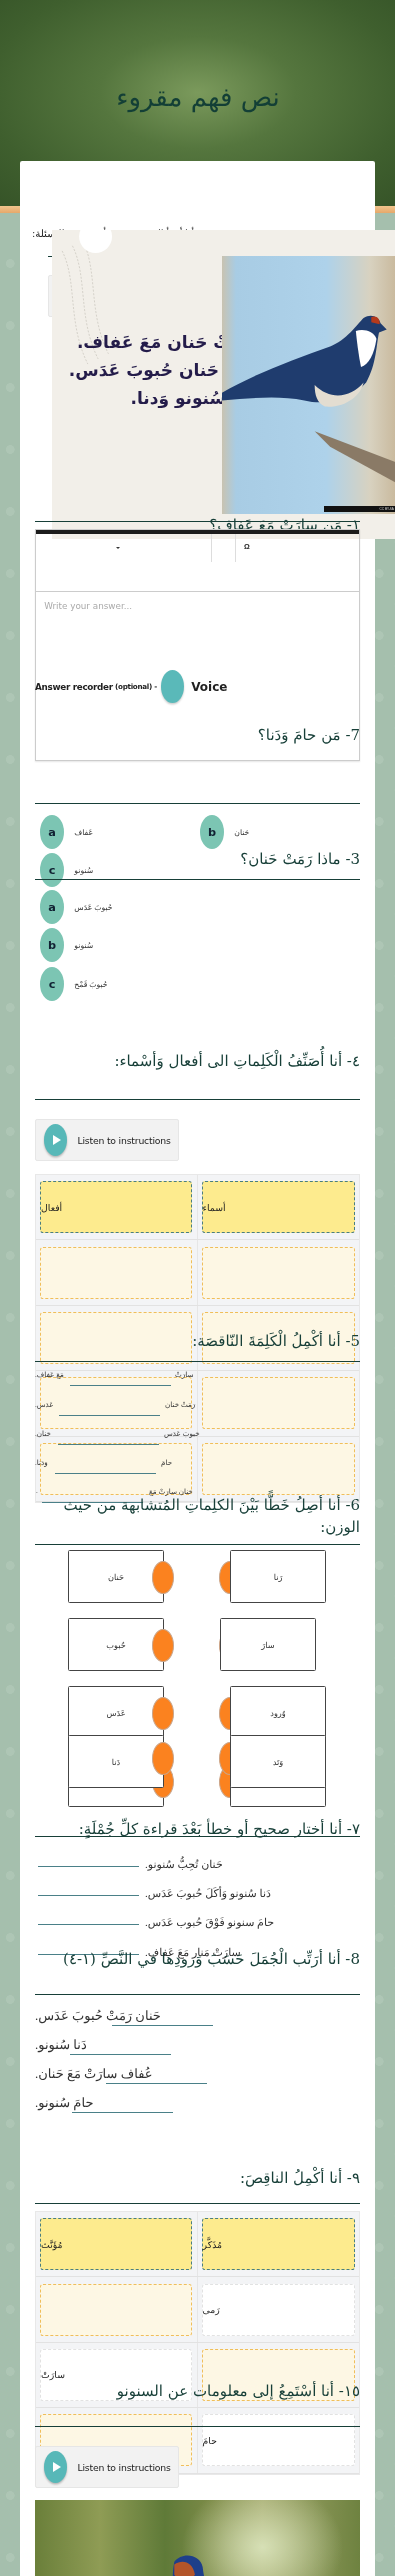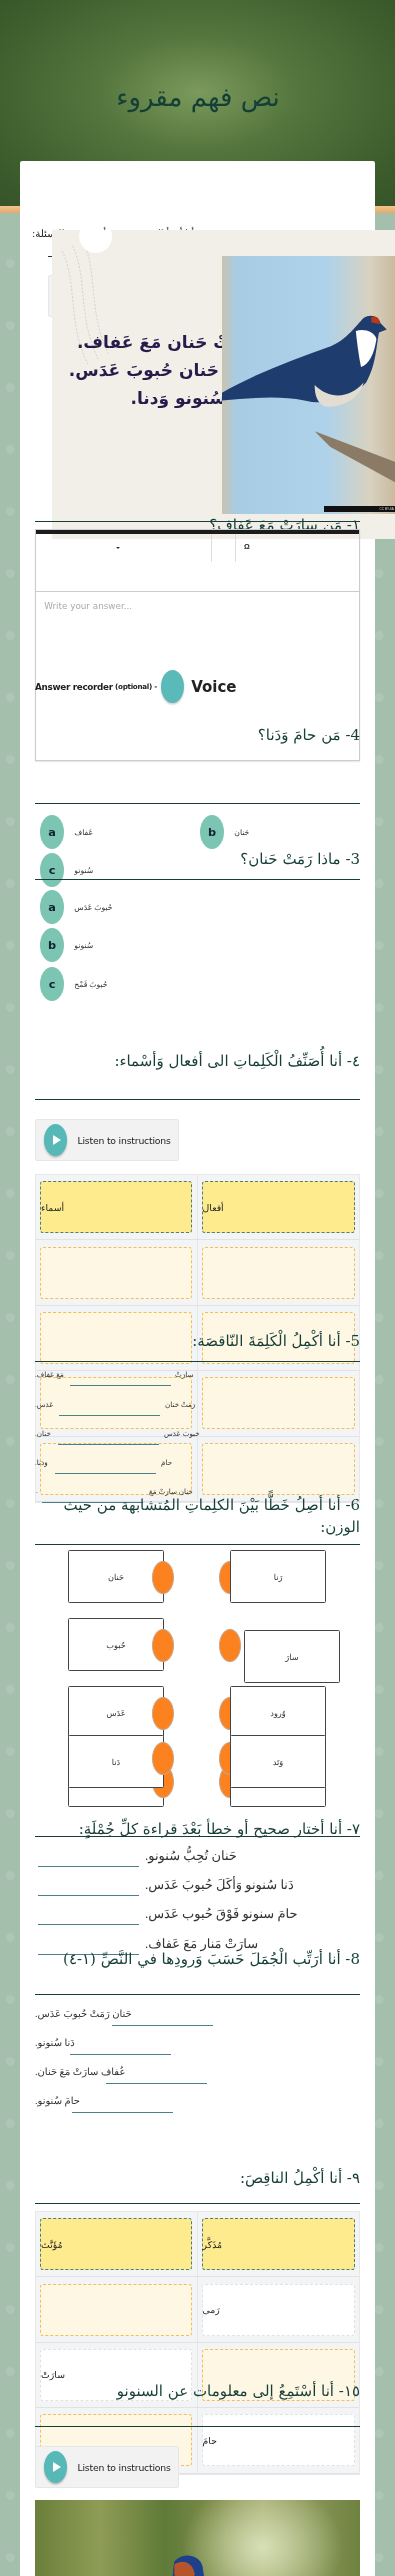--- a/index.html
+++ b/index.html
@@ -95,21 +95,21 @@
   .tb-omega { position: absolute; left: 208px; top: 8.2px; font-size: 7.2px; font-weight: bold; color: #222; }
   .editor-input {
     width: 100%; height: 165px; border: none; outline: none; resize: none;
     padding: 9.3px 8.2px; font-size: 8.8px; color: #444; font-family: "DejaVu Sans", sans-serif;
   }
   .editor-input::placeholder { color: #aaa; }
   .recorder { left: 35px; top: 670px; display: flex; align-items: center; }
   .rec-label { font-family: "DejaVu Sans", sans-serif; font-weight: bold; font-size: 8.8px; color: #222; letter-spacing: -0.3px; }
   .rec-opt { font-size: 7.2px; font-weight: bold; }
   .rec-btn { width: 23px; height: 33px; border-radius: 50%; background: #5ab9b9; margin: 0 7.2px 0 4.1px; box-shadow: 0 1.5px 2.1px rgba(0,0,0,0.2); }
-  .rec-voice { font-family: "DejaVu Sans", sans-serif; font-weight: bold; font-size: 15px; color: #222; }
+  .rec-voice { font-family: "DejaVu Sans", sans-serif; font-weight: bold; font-size: 12px; color: #222; }
   .opt-row { display: flex; align-items: center; position: absolute; }
   .opt-circle {
     width: 24px; height: 34px; border-radius: 50%; background: #7cc5b3;
     display: flex; align-items: center; justify-content: center;
     font-family: "DejaVu Sans", sans-serif; font-weight: bold; font-size: 11.3px; color: #123;
   }
   .opt-text { margin-left: 10.3px; font-family: "Liberation Serif", serif; font-size: 7.7px; color: #333; direction: rtl; }
   .sort-grid {
     position: absolute; left: 35px; width: 325px; background: #f3f4f6; border: 0.5px solid #e8e8e8;
   }
@@ -142,23 +142,23 @@
     display: flex; align-items: center; justify-content: center;
     font-family: "Liberation Serif", serif; font-size: 8.2px; color: #333; direction: rtl;
   }
   .match-dot {
     position: absolute; width: 22px; height: 33px; border-radius: 50%; background: #fb821f; border: 0.5px solid #c9a58a;
   }
   .tf-row { position: absolute; left: 37px; height: 27px; width: 196px; }
   .tf-input {
     position: absolute; left: 1px; top: 9.3px; width: 101px; height: 11.3px; border: none; border-bottom: 0.5px solid #4a8088; background: transparent; outline: none;
   }
-  .tf-text { position: absolute; left: 108px; top: 2px; font-family: "Liberation Serif", serif; font-size: 13px; color: #333; direction: rtl; white-space: nowrap; text-align: right; }
+  .tf-text { position: absolute; left: 108px; top: 12px; font-family: "Liberation Serif", serif; font-size: 11px; color: #333; direction: rtl; white-space: nowrap; text-align: right; }
   .order-row { position: absolute; left: 35px; height: 27px; width: 185px; }
-  .order-text { position: absolute; left: 0; top: 0; font-family: "Liberation Serif", serif; font-size: 10px; color: #333; direction: rtl; white-space: nowrap; }
+  .order-text { position: absolute; left: 0; top: 0; font-family: "Liberation Serif", serif; font-size: 13px; color: #333; direction: rtl; white-space: nowrap; }
   .order-input { position: absolute; top: 7.2px; width: 101px; height: 11.3px; border: none; border-bottom: 0.5px solid #4a8088; background: transparent; outline: none; }
   .photo-swallows {
     position: absolute; left: 35px; top: 2500px; width: 325px; height: 236px; overflow: hidden;
     background:
       radial-gradient(ellipse at 70% 20%, rgba(220,230,190,0.9) 0%, transparent 25%),
       linear-gradient(90deg, #6a7f3a 0%, #8f9c55 20%, #5f7a38 40%, #7e8c49 55%, #a3a86c 70%, #6e8240 100%);
   }
 </style>
 </head>
 <body>
@@ -213,21 +213,21 @@
   </div>
   <textarea class="editor-input" placeholder="Write your answer..." style=""></textarea>
 </div>
 <div class="abs recorder">
   <span class="rec-label">Answer recorder</span>&nbsp;
   <span class="rec-label rec-opt">(optional) -</span>
   <div class="rec-btn"></div>
   <span class="rec-voice">Voice</span>
 </div>
 
-<div class="abs q-title" style="left:35px; top:725px; width:325px;">4- مَن حامَ وَدَنا؟</div>
+<div class="abs q-title" style="left:35px; top:725px; width:325px;">7- مَن حامَ وَدَنا؟</div>
 <div class="abs rule" style="left:35px; top:803px; width:325px;"></div>
 <div class="opt-row" style="left:40px; top:815px;">
   <div class="opt-circle">a</div>
   <span class="opt-text">عَفاف</span>
 </div>
 <div class="opt-row" style="left:200px; top:815px;">
   <div class="opt-circle">b</div>
   <span class="opt-text">حَنان</span>
 </div>
 <div class="opt-row" style="left:40px; top:853px;">
@@ -254,24 +254,24 @@
 <div class="abs rule" style="left:35px; top:1099px; width:325px;"></div>
 <div class="listen-btn" style="left:35px; top:1119px;">
   <div class="play-circle">
       <div class="play-tri"></div>
     </div>
   <span class="listen-label">Listen to instructions</span>
 </div>
 <div class="sort-grid" style="top:1174px;">
   <div class="sort-row">
     <div class="sort-cell">
+        <div class="sort-head-box">أفعال</div>
+      </div>
+    <div class="sort-cell">
         <div class="sort-head-box">أسماء</div>
-      </div>
-    <div class="sort-cell">
-        <div class="sort-head-box">أفعال</div>
       </div>
   </div>
   <div class="sort-row">
     <div class="sort-cell">
         <div class="sort-drop-box"></div>
       </div>
     <div class="sort-cell">
         <div class="sort-drop-box"></div>
       </div>
   </div>
@@ -333,21 +333,21 @@
 <div class="abs rule" style="left:35px; top:1544px; width:325px;"></div>
 
 <div class="match-box" style="left:68px; top:1550px;">حَنان</div>
 <div class="match-dot" style="left:152px; top:1561px;"></div>
 <div class="match-dot" style="left:219px; top:1561px;"></div>
 <div class="match-box" style="left:230px; top:1550px;">رَنا</div>
 
 <div class="match-box" style="left:68px; top:1618px;">حُبوب</div>
 <div class="match-dot" style="left:152px; top:1629px;"></div>
 <div class="match-dot" style="left:219px; top:1629px;"></div>
-<div class="match-box" style="left:244px; top:1618px;margin-top:12px;">سارَ</div>
+<div class="match-box" style="left:220px; top:1618px;">سارَ</div>
 
 <div class="match-box" style="left:68px; top:1686px;">عَدَس</div>
 <div class="match-dot" style="left:152px; top:1697px;"></div>
 <div class="match-dot" style="left:219px; top:1697px;"></div>
 <div class="match-box" style="left:230px; top:1686px;">وُرود</div>
 
 <div class="match-box" style="left:68px; top:1754px;">حامَ</div>
 <div class="match-dot" style="left:152px; top:1765px;"></div>
 <div class="match-dot" style="left:219px; top:1765px;"></div>
 <div class="match-box" style="left:230px; top:1754px;">عُفاف</div>

